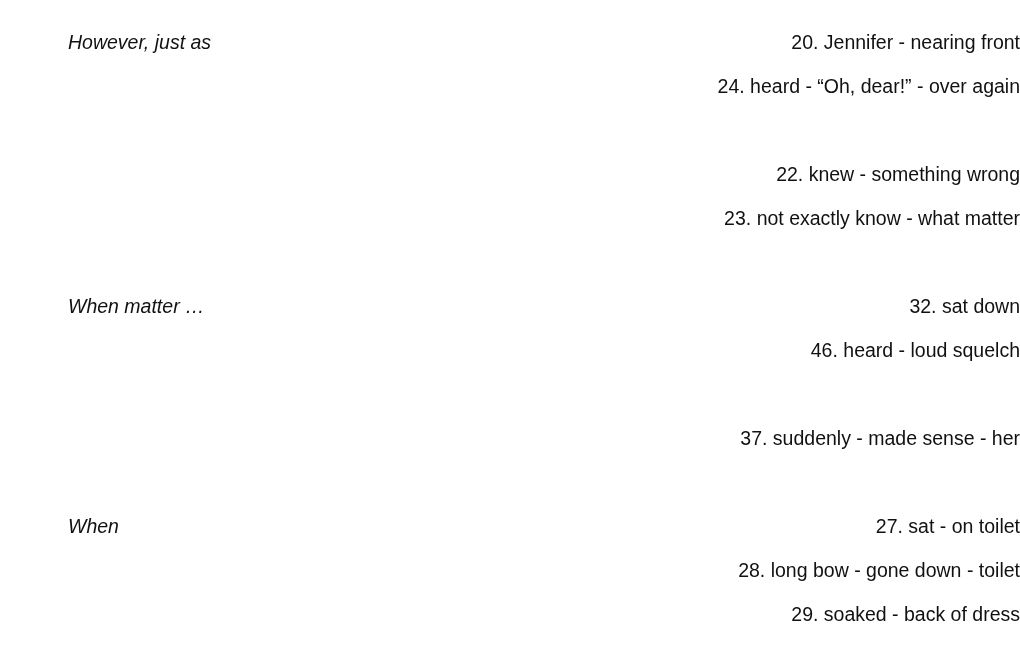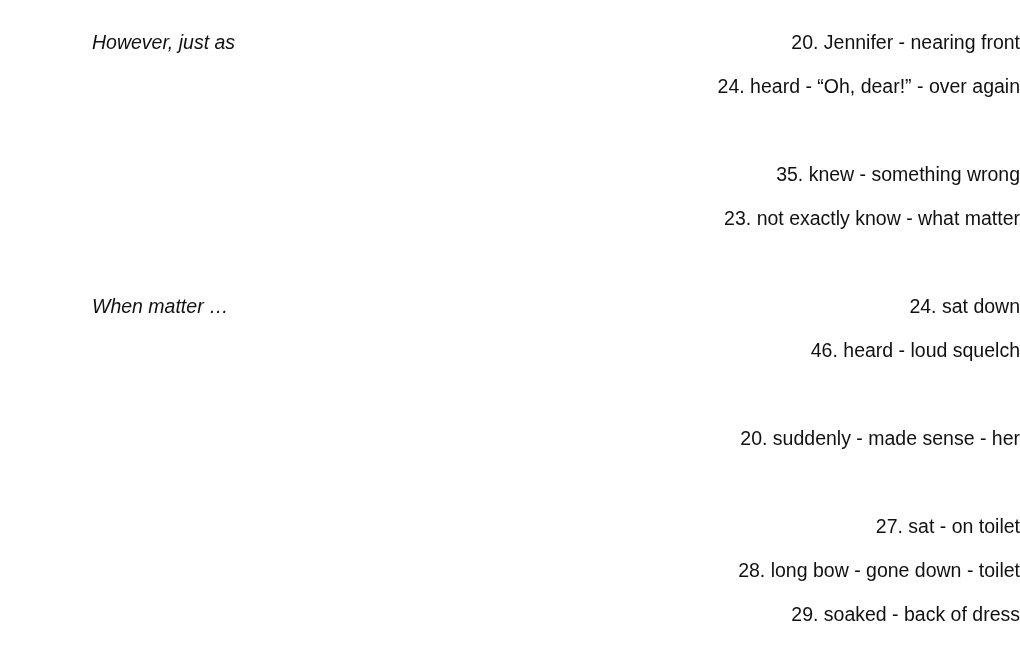--- a/index.html
+++ b/index.html
@@ -25,21 +25,21 @@
     display: block;
   }
   .row {
     display: flex;
     align-items: flex-start;
     height: 44px;
   }
   .cue {
     width: 183px;
     flex: 0 0 183px;
-    padding-left: 92px;
+    padding-left: 68px;
     box-sizing: border-box;
     font-style: italic;
     font-size: 19.5px;
     line-height: 44px;
     white-space: nowrap;
     color: #111111;
   }
   .item {
     flex: 1 1 auto;
     padding-left: 9px;
@@ -64,48 +64,49 @@
       <div class="item">20. Jennifer - nearing front</div>
     </div>
     <div class="row">
       <div class="cue"></div>
       <div class="item">24. heard - “Oh, dear!” - over again</div>
     </div>
 
     <div class="gap"></div>
 
     <div class="row">
-      <div class="item">35. knew - something wrong</div>
+      <div class="item">22. knew - something wrong</div>
     </div>
     <div class="row">
       <div class="cue"></div>
       <div class="item">23. not exactly know - what matter</div>
     </div>
 
     <div class="gap"></div>
 
     <div class="row">
       <div class="cue">When matter …</div>
-      <div class="item">24. sat down</div>
+      <div class="item">32. sat down</div>
     </div>
     <div class="row">
       <div class="cue"></div>
       <div class="item">46. heard - loud squelch</div>
     </div>
 
     <div class="gap"></div>
 
     <div class="row">
       <div class="cue"></div>
-      <div class="item">20. suddenly - made sense - her</div>
+      <div class="item">37. suddenly - made sense - her</div>
     </div>
 
     <div class="gap"></div>
 
     <div class="row">
+      <div class="cue">When</div>
       <div class="item">27. sat - on toilet</div>
     </div>
     <div class="row">
       <div class="cue"></div>
       <div class="item">28. long bow - gone down - toilet</div>
     </div>
 
     <div class="row">
       <div class="item">29. soaked - back of dress</div>
     </div>

